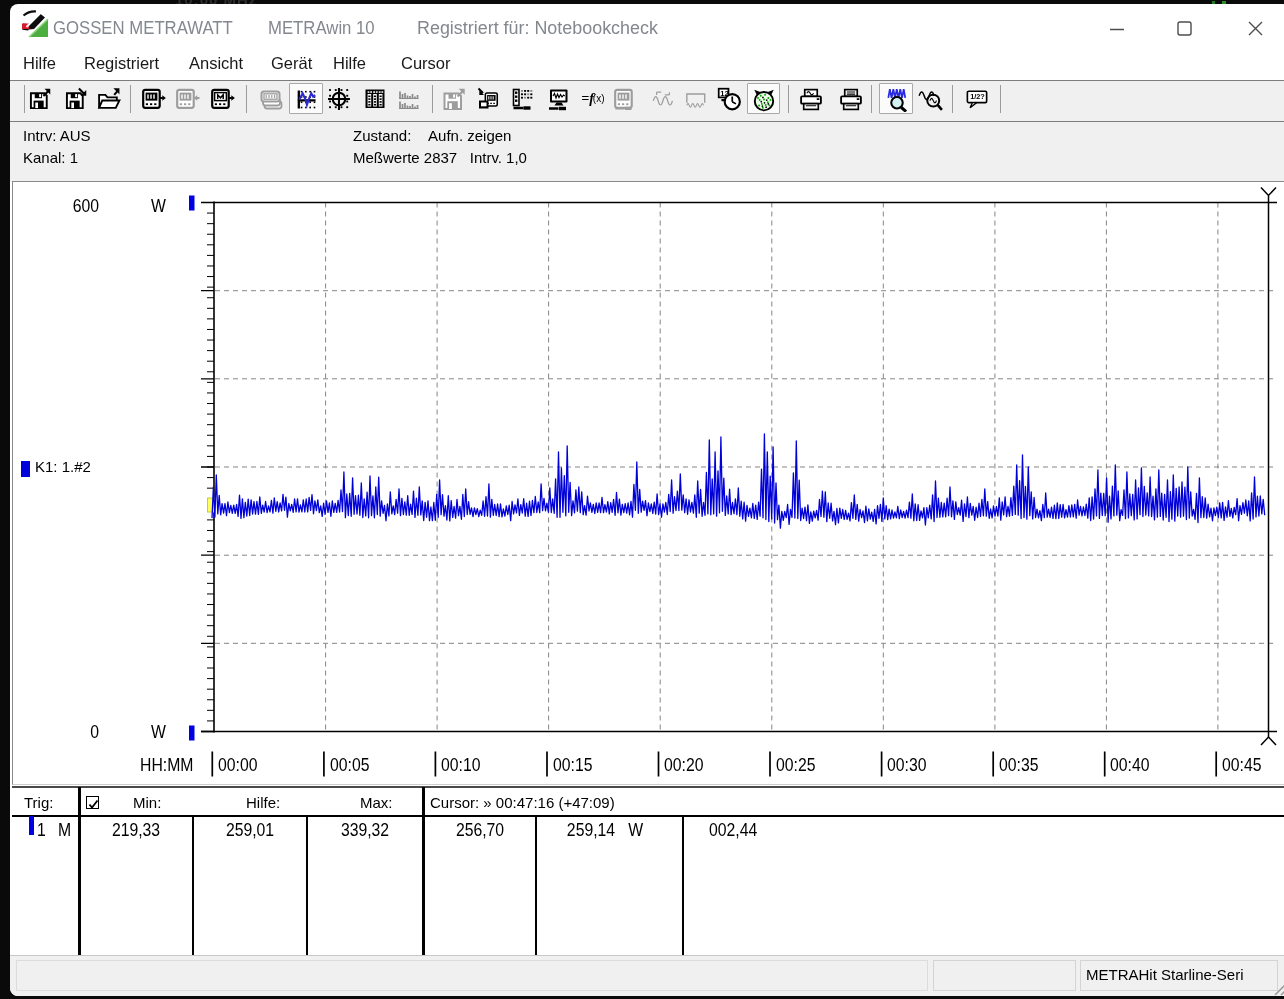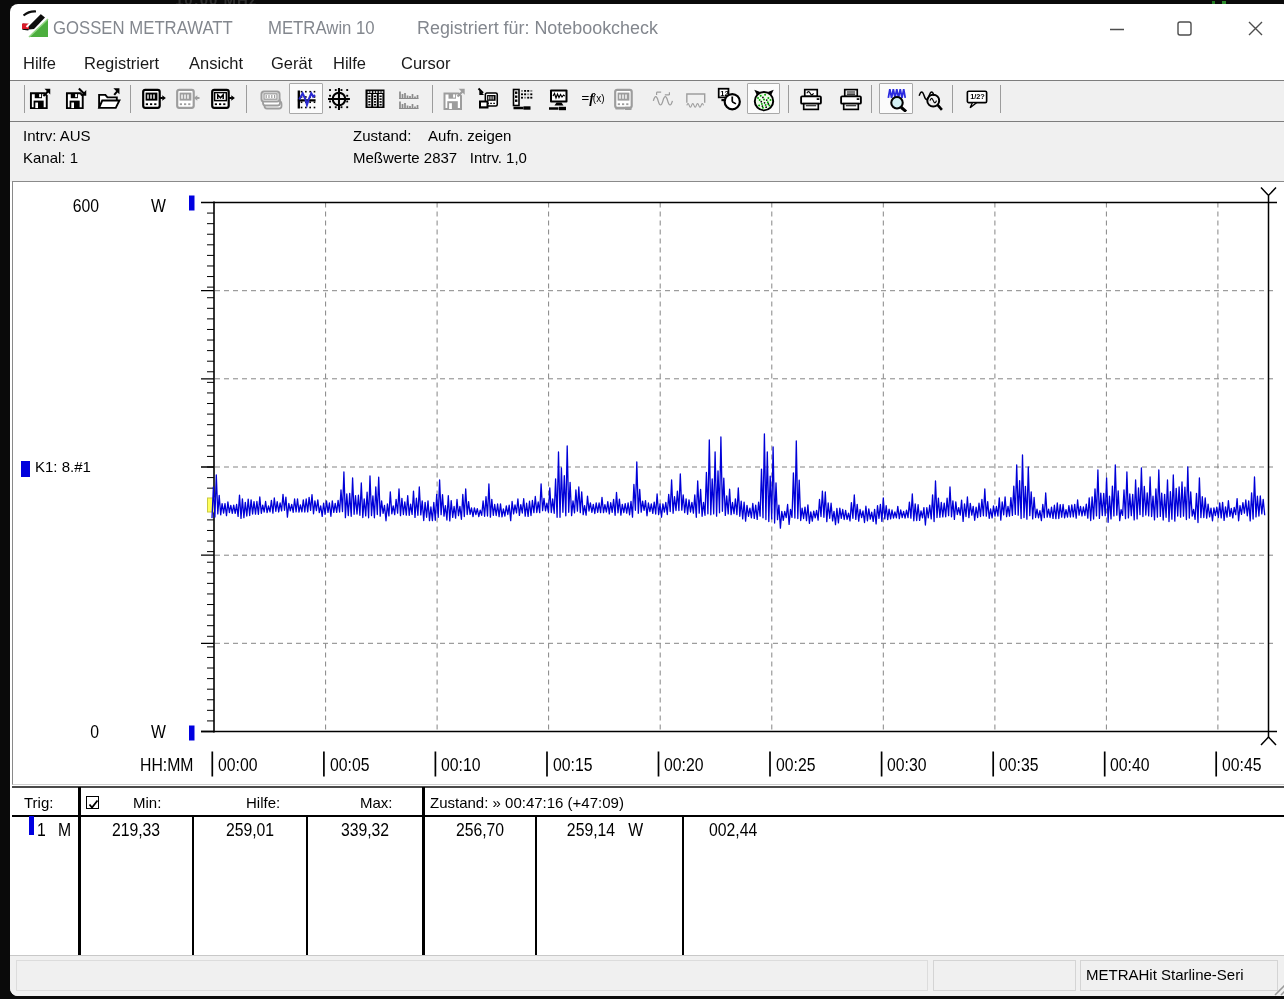--- a/index.html
+++ b/index.html
@@ -372,21 +372,21 @@
         <path d="M1248.0 5.5 L1255.5 13.5 L1263.0 5.5" fill="none" stroke="#000" stroke-width="1.5"></path>
         <path d="M1248.0 563 L1255.5 555 L1263.0 563" fill="none" stroke="#000" stroke-width="1.5"></path>
         <rect x="176" y="13.5" width="5.5" height="15" fill="#0000e0"></rect>
         <rect x="176" y="543.5" width="5.5" height="15" fill="#0000e0"></rect>
       </svg>
 <div class="num" style="position:absolute;left:41px;top:196px;width:50px;text-align:right;transform-origin:right top">600</div>
 <div class="num" style="position:absolute;left:143px;top:196px">W</div>
 <div class="num" style="position:absolute;left:41px;top:722px;width:50px;text-align:right;transform-origin:right top">0</div>
 <div class="num" style="position:absolute;left:143px;top:722px">W</div>
 <div style="position:absolute;left:13px;top:461px;width:9px;height:16px;background:#0000dd"></div>
-      <div class="t15" style="position:absolute;left:27px;top:459px">K1: 8.#1</div>
+      <div class="t15" style="position:absolute;left:27px;top:459px">K1: 1.#2</div>
 <div class="num" style="position:absolute;left:132px;top:755px">HH:MM</div>
 <div class="num" style="position:absolute;left:210px;top:755px">00:00</div>
 <div class="num" style="position:absolute;left:322px;top:755px">00:05</div>
 <div class="num" style="position:absolute;left:433px;top:755px">00:10</div>
 <div class="num" style="position:absolute;left:545px;top:755px">00:15</div>
 <div class="num" style="position:absolute;left:656px;top:755px">00:20</div>
 <div class="num" style="position:absolute;left:768px;top:755px">00:25</div>
 <div class="num" style="position:absolute;left:879px;top:755px">00:30</div>
 <div class="num" style="position:absolute;left:991px;top:755px">00:35</div>
 <div class="num" style="position:absolute;left:1102px;top:755px">00:40</div>
@@ -400,21 +400,21 @@
 <div style="position:absolute;left:297.5px;top:816px;width:2px;height:139px;background:#000"></div>
 <div style="position:absolute;left:527px;top:816px;width:2px;height:139px;background:#000"></div>
 <div style="position:absolute;left:673.5px;top:816px;width:2.5px;height:139px;background:#000"></div>
 <div class="t15" style="position:absolute;left:16px;top:795px">Trig:</div>
 <div style="position:absolute;left:78px;top:796px;width:13px;height:13px;background:#fff;border:1.2px solid #000"><svg width="13" height="13" viewBox="0 0 13 13">
           <path d="M2.5 6.5 L5 9.5 L10.5 2.5" stroke="#000" stroke-width="1.8" fill="none"></path>
         </svg></div>
 <div class="t15" style="position:absolute;left:125px;top:795px">Min:</div>
 <div class="t15" style="position:absolute;left:238px;top:795px">Hilfe:</div>
 <div class="t15" style="position:absolute;left:352px;top:795px">Max:</div>
-<div class="t15" style="position:absolute;left:422px;top:795px">Zustand: » 00:47:16 (+47:09)</div>
+<div class="t15" style="position:absolute;left:422px;top:795px">Cursor: » 00:47:16 (+47:09)</div>
 <div style="position:absolute;left:21px;top:816px;width:4.5px;height:19px;background:#0000e0"></div>
 <div class="num" style="position:absolute;left:29px;top:820px">1</div>
 <div class="num" style="position:absolute;left:50px;top:820px">M</div>
 <div class="num" style="position:absolute;left:72px;top:820px;width:112px;text-align:center;transform-origin:center top">219,33</div>
 <div class="num" style="position:absolute;left:186px;top:820px;width:112px;text-align:center;transform-origin:center top">259,01</div>
 <div class="num" style="position:absolute;left:300px;top:820px;width:114px;text-align:center;transform-origin:center top">339,32</div>
 <div class="num" style="position:absolute;left:417px;top:820px;width:110px;text-align:center;transform-origin:center top">256,70</div>
 <div class="num" style="position:absolute;left:524px;top:820px;width:146px;text-align:center;transform-origin:center top">259,14&nbsp;&nbsp;&nbsp;W</div>
 <div class="num" style="position:absolute;left:701px;top:820px">002,44</div>
 

